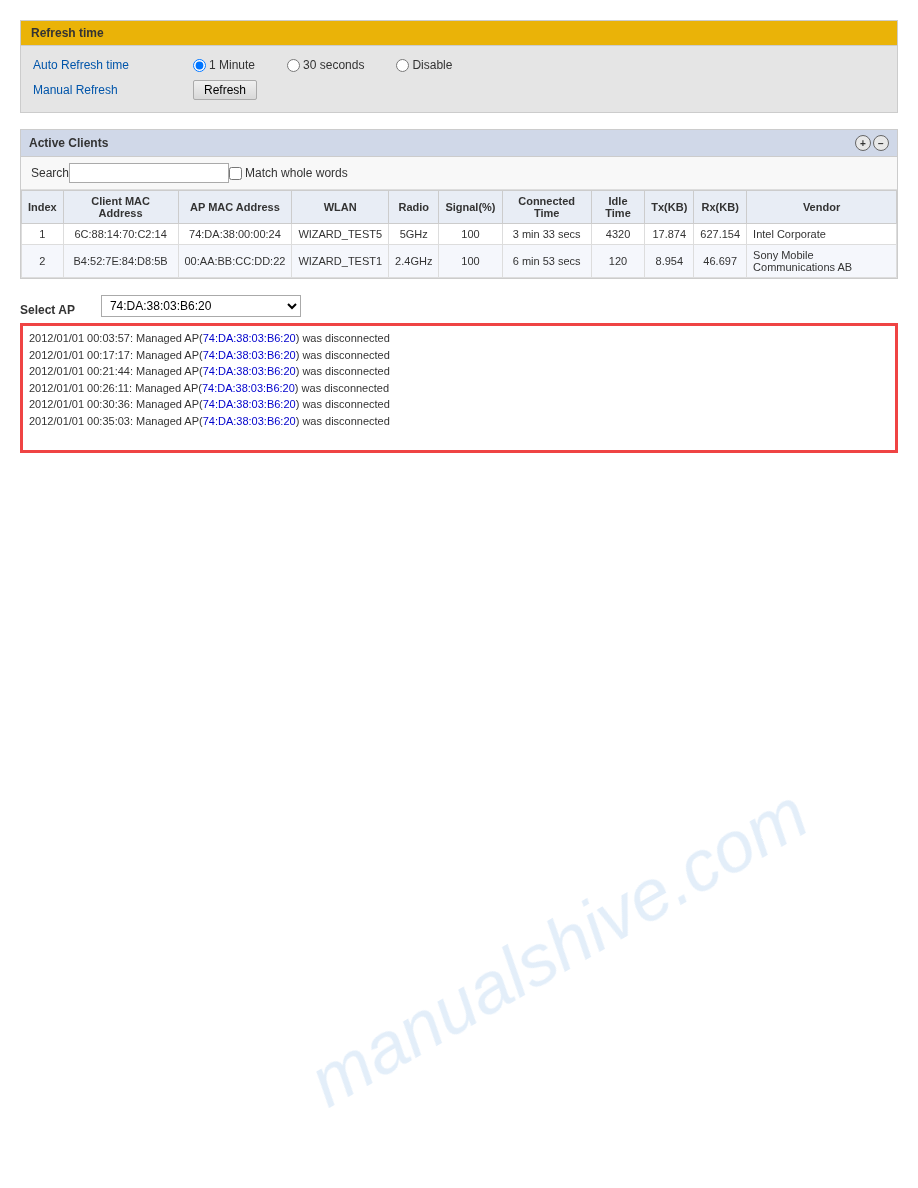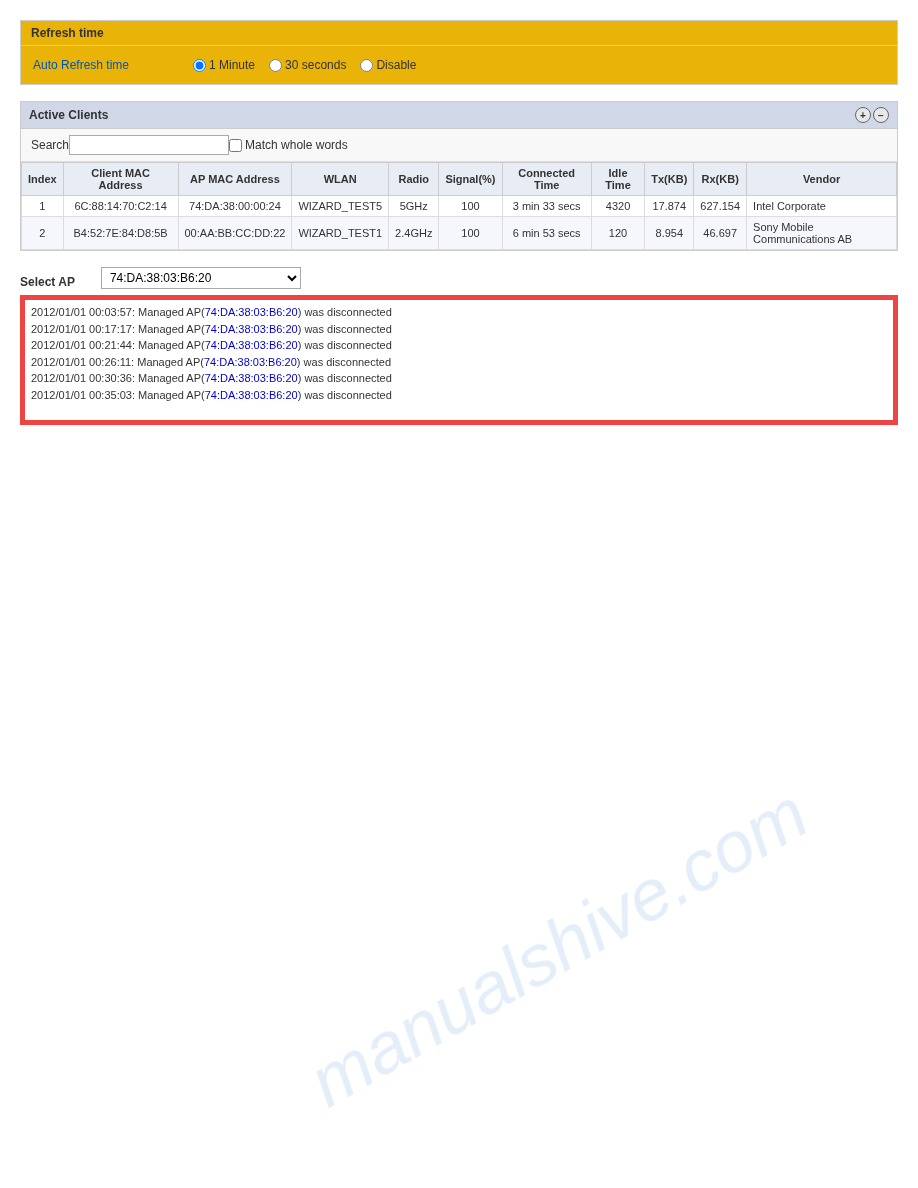--- a/index.html
+++ b/index.html
@@ -37,37 +37,37 @@
     .section-header {
       background: #eab308;
       padding: 5px 10px;
       font-weight: bold;
       font-size: 12px;
       color: #333;
       border-bottom: 1px solid #ccc;
     }
     .section-body {
       padding: 8px 12px;
-      background: #eab308;
+      background: #e5e5e5;
     }
     .refresh-row {
       display: flex;
       align-items: center;
       padding: 4px 0;
     }
     .refresh-label {
       width: 160px;
       color: #0055aa;
       font-size: 12px;
       text-decoration: none;
     }
     .radio-group {
       display: flex;
       align-items: flex-end;
-      gap: 14px;
+      gap: 32px;
     }
     .radio-group label {
       display: flex;
       align-items: center;
       gap: 3px;
       font-size: 12px;
     }
     .refresh-button {
       background: linear-gradient(to bottom, #f0f0f0, #d8d8d8);
       border: 1px solid #aaa;
@@ -172,21 +172,21 @@
       font-weight: bold;
     }
     .ap-select {
       border: 1px solid #aaa;
       padding: 2px 4px;
       font-size: 12px;
       width: 200px;
       background: #fff;
     }
     .log-box {
-      border: 5px solid #ef4444;
+      border: 3px solid #ef4444;
       background: #fff;
       height: 130px;
       overflow-y: auto;
       padding: 4px 6px;
       font-size: 11px;
       color: #333;
       position: relative;
     }
     .log-line {
       line-height: 1.5;
@@ -220,20 +220,24 @@
             <input type="radio" name="refresh" value="30sec" style="">
             <span>30 seconds</span>
           </label>
           <label>
             <input type="radio" name="refresh" value="disable" style="">
             <span>Disable</span>
           </label>
         </div>
       </div>
 
+      <div class="refresh-row">
+        <a href="#" class="refresh-label">Manual Refresh</a>
+        <button class="refresh-button">Refresh</button>
+      </div>
     </div>
   </div>
 
   <div class="clients-section">
     <div class="clients-header">
       <span>Active Clients</span>
       <div class="clients-header-icons">
         <span class="icon-circle">+</span>
         <span class="icon-circle">−</span>
       </div>

